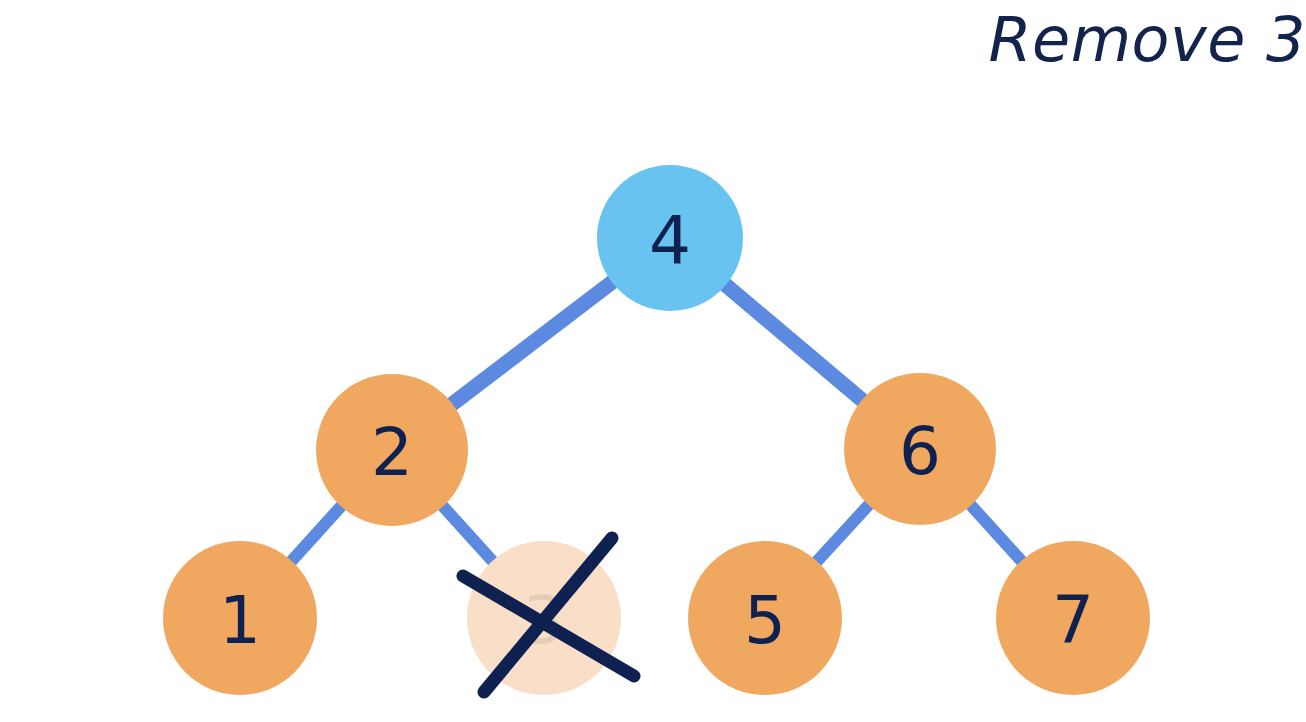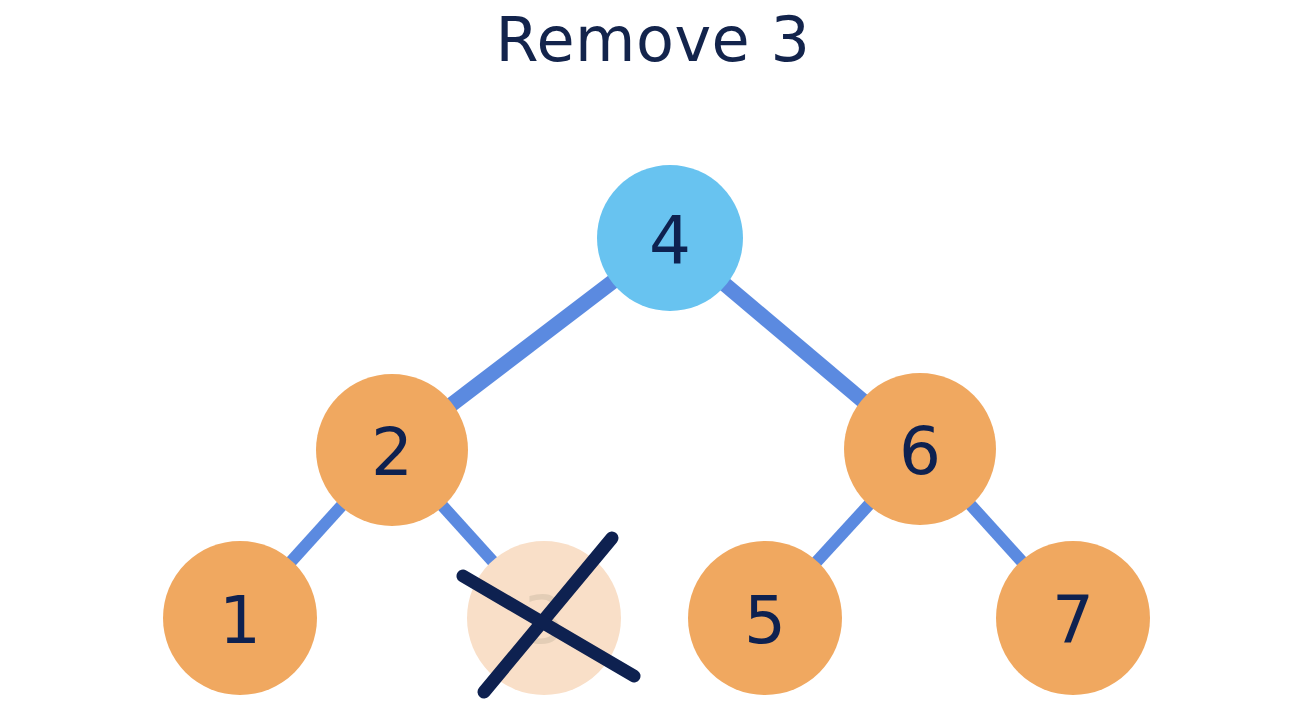--- a/index.html
+++ b/index.html
@@ -13,28 +13,29 @@
     height: 722px;
     background: #ffffff;
     overflow: hidden;
     font-family: "DejaVu Sans", sans-serif;
   }
   #title {
     position: absolute;
     left: 0;
     top: 6px;
     width: 1306px;
-    text-align: center;
+    text-align: right;
     font-family: "DejaVu Sans", sans-serif;
     font-size: 62px;
     font-weight: 400;
     letter-spacing: 0.5px;
     color: #13244c;
     line-height: 1.1;
     white-space: pre;
+    font-style: italic;
   }
   #tree-svg {
     position: absolute;
     left: 0;
     top: 0;
     width: 1306px;
     height: 722px;
   }
   .node-circle { stroke: none; }
   .node-label {

